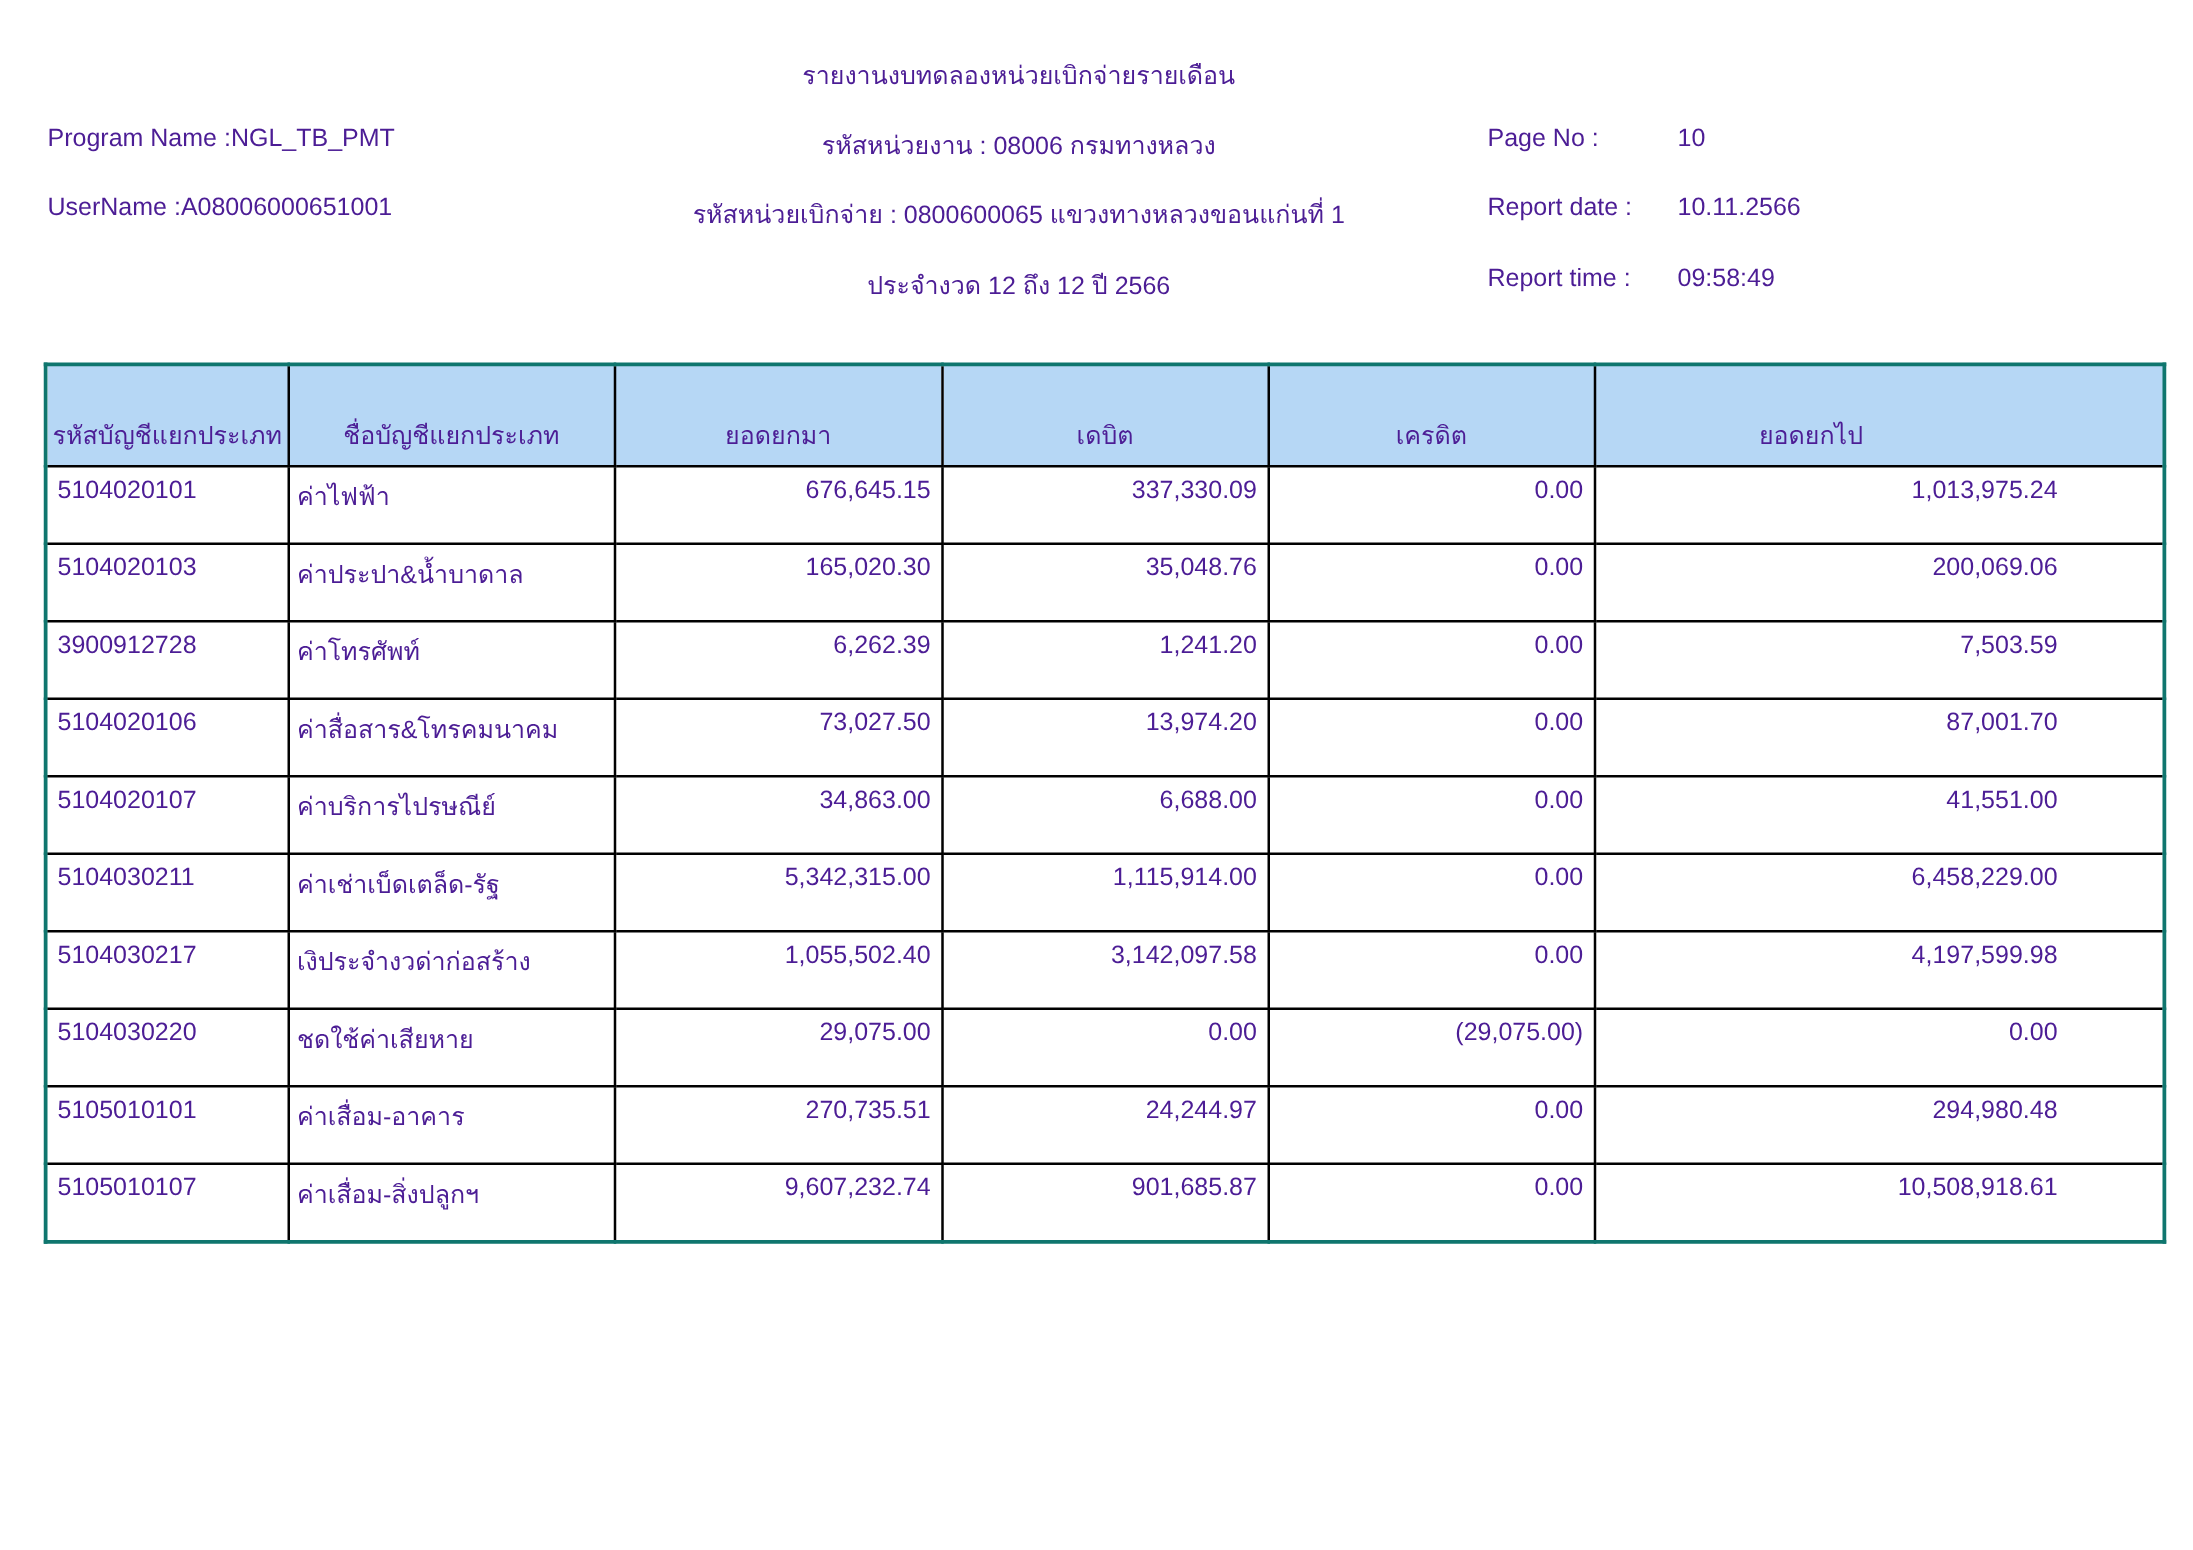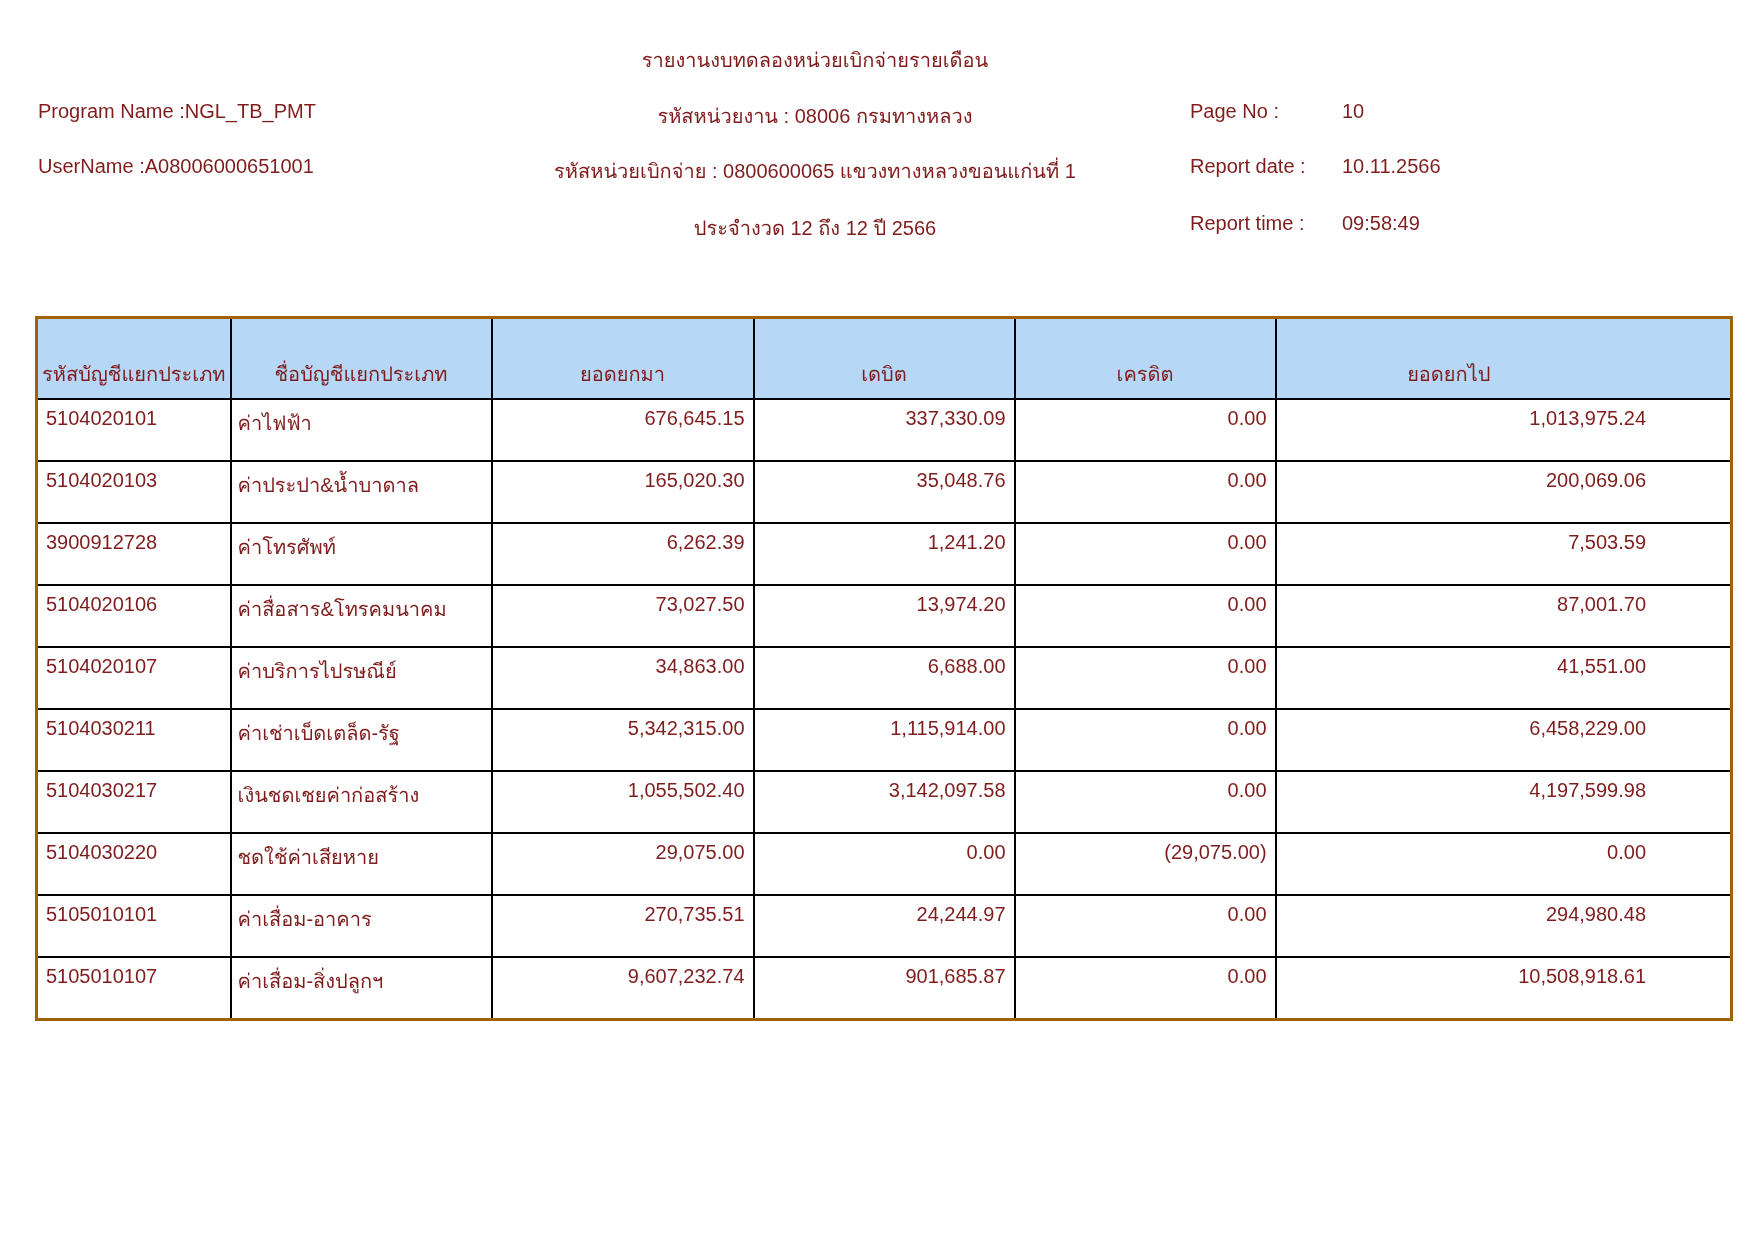--- a/index.html
+++ b/index.html
@@ -3,41 +3,41 @@
 <meta charset="utf-8">
 <style>
   html, body { margin: 0; padding: 0; background: #ffffff; }
   .page {
     position: relative;
     width: 1754px;
     height: 1240px;
     background: #ffffff;
     font-family: "Liberation Sans", "DejaVu Sans", sans-serif;
     font-size: 20px;
-    color: #7f1d1d;
+    color: #4c1d95;
     overflow: hidden;
   }
   .abs { position: absolute; white-space: nowrap; }
   .title-line   { left: 380px; top: 44px;  width: 870px; text-align: center; }
   .center-col   { left: 380px; width: 870px; text-align: center; }
   .left-col     { left: 38px; }
   .right-label  { left: 1190px; }
   .right-value  { left: 1342px; }
   .row1 { top: 100px; }
   .row2 { top: 155px; }
   .row3 { top: 212px; }
   .lbl-gap { }
 
   table.tb {
     position: absolute;
     left: 35px;
-    top: 316px;
+    top: 290px;
     border-collapse: collapse;
     table-layout: fixed;
-    border: 3px solid #a16207;
+    border: 3px solid #0f766e;
   }
   .tb th, .tb td {
     border: 2px solid #000;
     overflow: hidden;
     white-space: nowrap;
     font-size: 20px;
   }
   .tb thead th {
     height: 71px;
     vertical-align: bottom;
@@ -145,21 +145,21 @@
         <tr>
           <td class="c0">5104030211</td>
           <td class="c1">ค่าเช่าเบ็ดเตล็ด-รัฐ</td>
           <td class="c2">5,342,315.00</td>
           <td class="c3">1,115,914.00</td>
           <td class="c4">0.00</td>
           <td class="c5">6,458,229.00</td>
         </tr>
         <tr>
           <td class="c0">5104030217</td>
-          <td class="c1">เงินชดเชยค่าก่อสร้าง</td>
+          <td class="c1">เงิประจำงวด่าก่อสร้าง</td>
           <td class="c2">1,055,502.40</td>
           <td class="c3">3,142,097.58</td>
           <td class="c4">0.00</td>
           <td class="c5">4,197,599.98</td>
         </tr>
         <tr>
           <td class="c0">5104030220</td>
           <td class="c1">ชดใช้ค่าเสียหาย</td>
           <td class="c2">29,075.00</td>
           <td class="c3">0.00</td>

